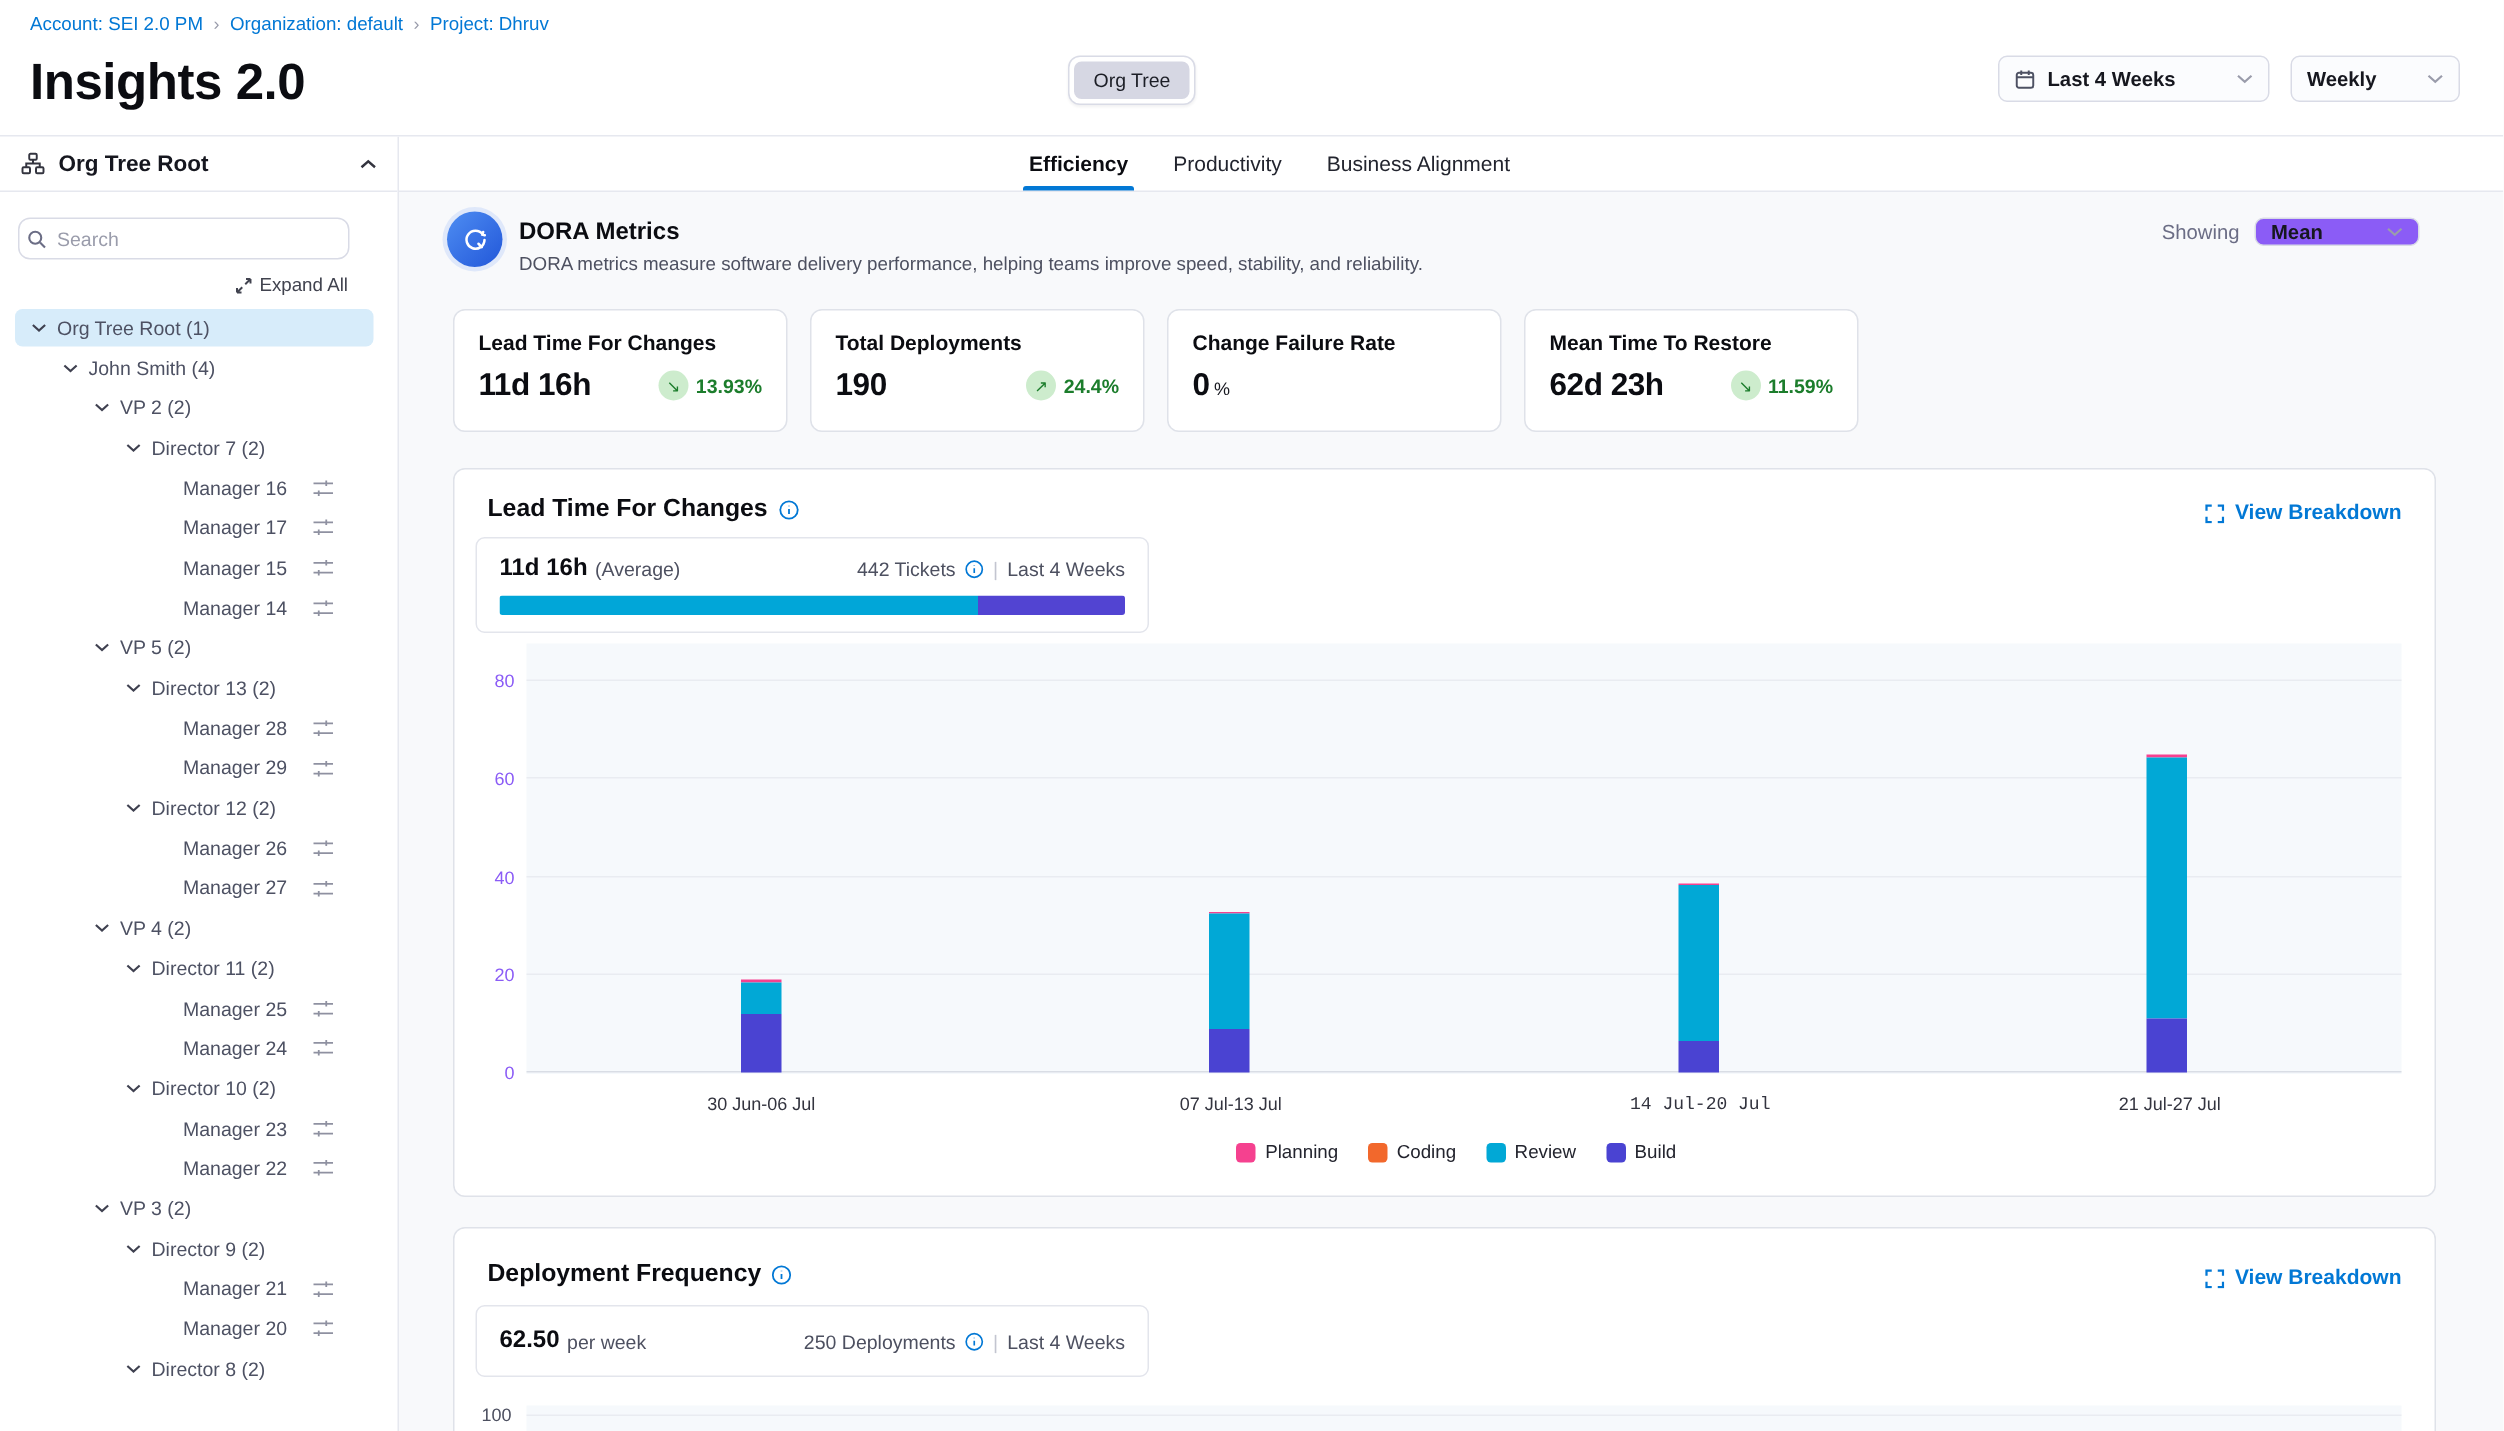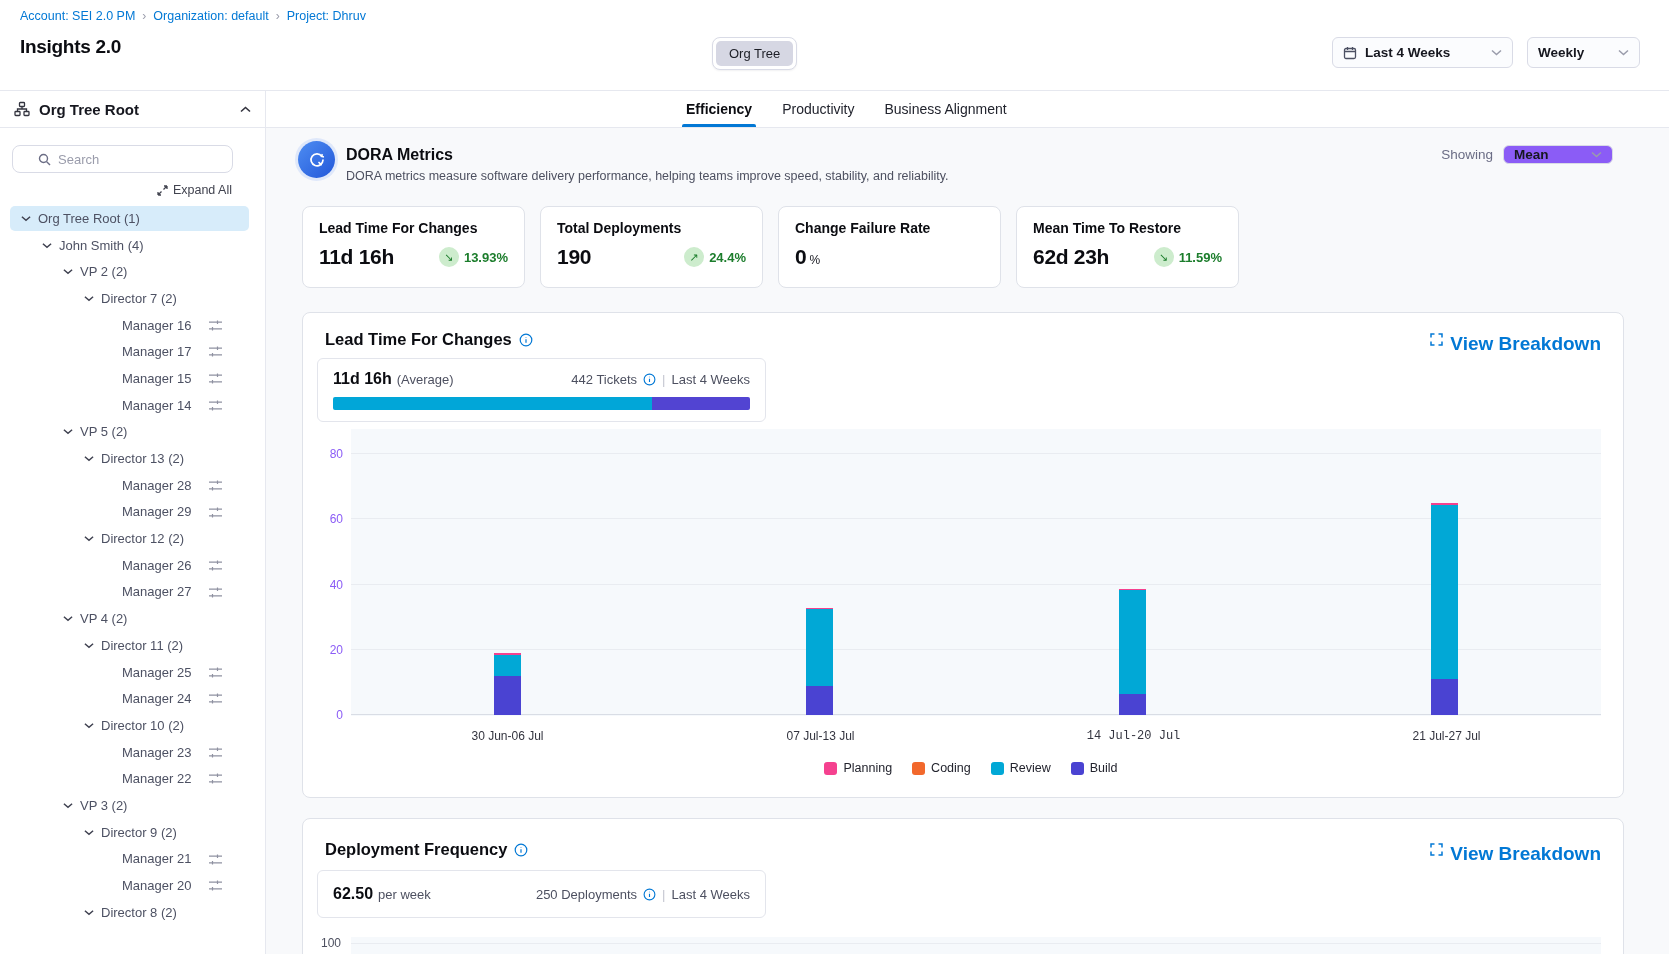--- a/index.html
+++ b/index.html
@@ -5,41 +5,41 @@
   * { margin:0; padding:0; box-sizing:border-box; }
   html,body { width:1669px; height:954px; overflow:hidden; }
   body { font-family:"Liberation Sans", sans-serif; background:#fff; color:#1c1e26; }
   .page { position:relative; width:1669px; height:954px; overflow:hidden; background:#fff; }
 
   
   .hdr { position:absolute; left:0; top:0; right:0; height:91px; background:#fff; border-bottom:1px solid #e6e8ef; z-index:5; }
   .breadcrumb { position:absolute; left:20px; top:9px; display:flex; align-items:center; gap:7px; font-size:12.5px; }
   .breadcrumb .crumb { color:#0278d5; cursor:pointer; }
   .breadcrumb .sep { color:#9a9cab; font-size:12px; }
-  .page-title { position:absolute; left:20px; top:36px; font-size:19px; font-weight:bold; color:#0b0c11; letter-spacing:-0.3px; }
+  .page-title { position:absolute; left:20px; top:36px; font-size:34px; font-weight:bold; color:#0b0c11; letter-spacing:-0.3px; }
   .orgtree-toggle { position:absolute; left:712px; top:37px; border:1px solid #d9dbe6; border-radius:8px; background:#fff; padding:3px; box-shadow:0 1px 2px rgba(20,20,40,0.06); }
   .orgtree-toggle .pill { background:#d6d7e3; border-radius:5px; padding:5px 13px; font-size:13px; color:#1c1e26; }
   .hdr-selects { position:absolute; right:29px; top:37px; display:flex; gap:14px; }
   .select { display:flex; align-items:center; gap:8px; height:31px; border:1px solid #d9dbe6; border-radius:6px; background:#fbfcfe; padding:0 10px; font-size:13.5px; font-weight:bold; color:#16171f; cursor:pointer; }
   .select .chev { color:#9a9cab; margin-left:auto; }
   .sel-date { width:181px; }
   .sel-gran { width:113px; }
 
   
   .tabbar { position:absolute; left:266px; top:91px; right:0; height:37px; background:#fff; border-bottom:1px solid #e6e8ef; display:flex; align-items:stretch; gap:30px; padding-left:420px; z-index:4; }
   .tab { display:flex; align-items:center; font-size:14px; color:#22242e; cursor:pointer; position:relative; }
   .tab.active { font-weight:bold; color:#0b0c11; }
   .tab.active::after { content:""; position:absolute; left:-4px; right:-4px; bottom:0; height:3px; background:#0278d5; border-radius:2px 2px 0 0; }
 
   
   .sidebar { position:absolute; left:0; top:91px; width:266px; bottom:0; background:#fff; border-right:1px solid #e6e8ef; overflow:hidden; }
   .sb-head { height:37px; border-bottom:1px solid #e6e8ef; display:flex; align-items:center; padding:0 14px; gap:9px; }
   .sb-title { font-size:15px; font-weight:bold; color:#16171f; }
   .sb-collapse { margin-left:auto; color:#4d5163; cursor:pointer; display:flex; }
-  .sb-search { position:absolute; left:12px; top:54px; width:221px; height:28px; border:1px solid #d9dbe6; border-radius:8px; background:#fff; display:flex; align-items:center; padding:0 25px; gap:7px; }
+  .sb-search { position:absolute; left:12px; top:54px; width:221px; height:28px; border:1px solid #d9dbe6; border-radius:8px; background:#fff; display:flex; align-items:center; padding:0 5px; gap:7px; }
   .sb-search input { border:none; outline:none; flex:1; font-size:13px; font-family:inherit; color:#33343f; background:transparent; }
   .sb-search input::placeholder { color:#9a9cab; }
   .expand-all { position:absolute; right:33px; top:92px; display:flex; align-items:center; gap:5px; font-size:12.5px; color:#41434f; cursor:pointer; }
   .tree { position:absolute; left:0; top:114px; right:0; }
   .tree-row { position:relative; height:26.7px; display:flex; align-items:center; font-size:13px; color:#4d5163; cursor:pointer; }
   .tree-row .hl { position:absolute; left:10px; right:16px; top:1px; bottom:1px; background:#d7ecfa; border-radius:5px; }
   .tree-row .chev { position:relative; display:flex; width:12px; justify-content:center; color:#3f4150; }
   .tree-row .lbl { position:relative; margin-left:6px; }
   .tree-row .sliders { position:absolute; right:42px; top:7px; color:#8f91a1; display:flex; }
 
@@ -61,21 +61,21 @@
   .mcard .mval { font-size:21px; font-weight:800; color:#0b0c11; letter-spacing:-0.3px; }
   .mcard .munit { font-size:12px; font-weight:normal; color:#16171f; margin-left:3px; }
   .badge { display:flex; align-items:center; gap:5px; }
   .badge .bchip { width:20px; height:20px; border-radius:50%; background:#cdeccd; color:#1c7d2c; display:flex; align-items:center; justify-content:center; font-size:11px; }
   .badge .bpct { font-size:13px; font-weight:bold; color:#1c7d2c; }
 
   .panel { position:absolute; left:36px; width:1322px; background:#fff; border:1px solid #dfe2e9; border-radius:8px; }
   .panel-lead { top:184px; height:486px; }
   .panel-dep  { top:690px; height:300px; }
   .p-title { position:absolute; left:22px; display:flex; align-items:center; gap:7px; font-size:16.5px; font-weight:bold; color:#0b0c11; }
-  .view-bd { position:absolute; right:22px; display:flex; align-items:flex-start; gap:7px; font-size:19px; font-weight:bold; color:#0278d5; cursor:pointer; }
+  .view-bd { position:absolute; right:22px; display:flex; align-items:flex-end; gap:7px; font-size:14px; font-weight:bold; color:#0278d5; cursor:pointer; }
 
   .sumbox { position:absolute; left:14px; width:449px; border:1px solid #e3e5ec; border-radius:6px; background:#fff; padding:11px 15px; }
   .sumrow { display:flex; align-items:center; }
   .sumval { font-size:16px; font-weight:bold; color:#0b0c11; }
   .sumsuf { font-size:13px; color:#4d5060; margin-left:5px; }
   .sumright { margin-left:auto; display:flex; align-items:center; gap:6px; font-size:13px; color:#4d5060; }
   .sumright .vbar { color:#c3c5d0; }
   .stackbar { margin-top:9px; height:13px; border-radius:2px; overflow:hidden; display:flex; }
   .stackbar .seg { height:100%; }
 

